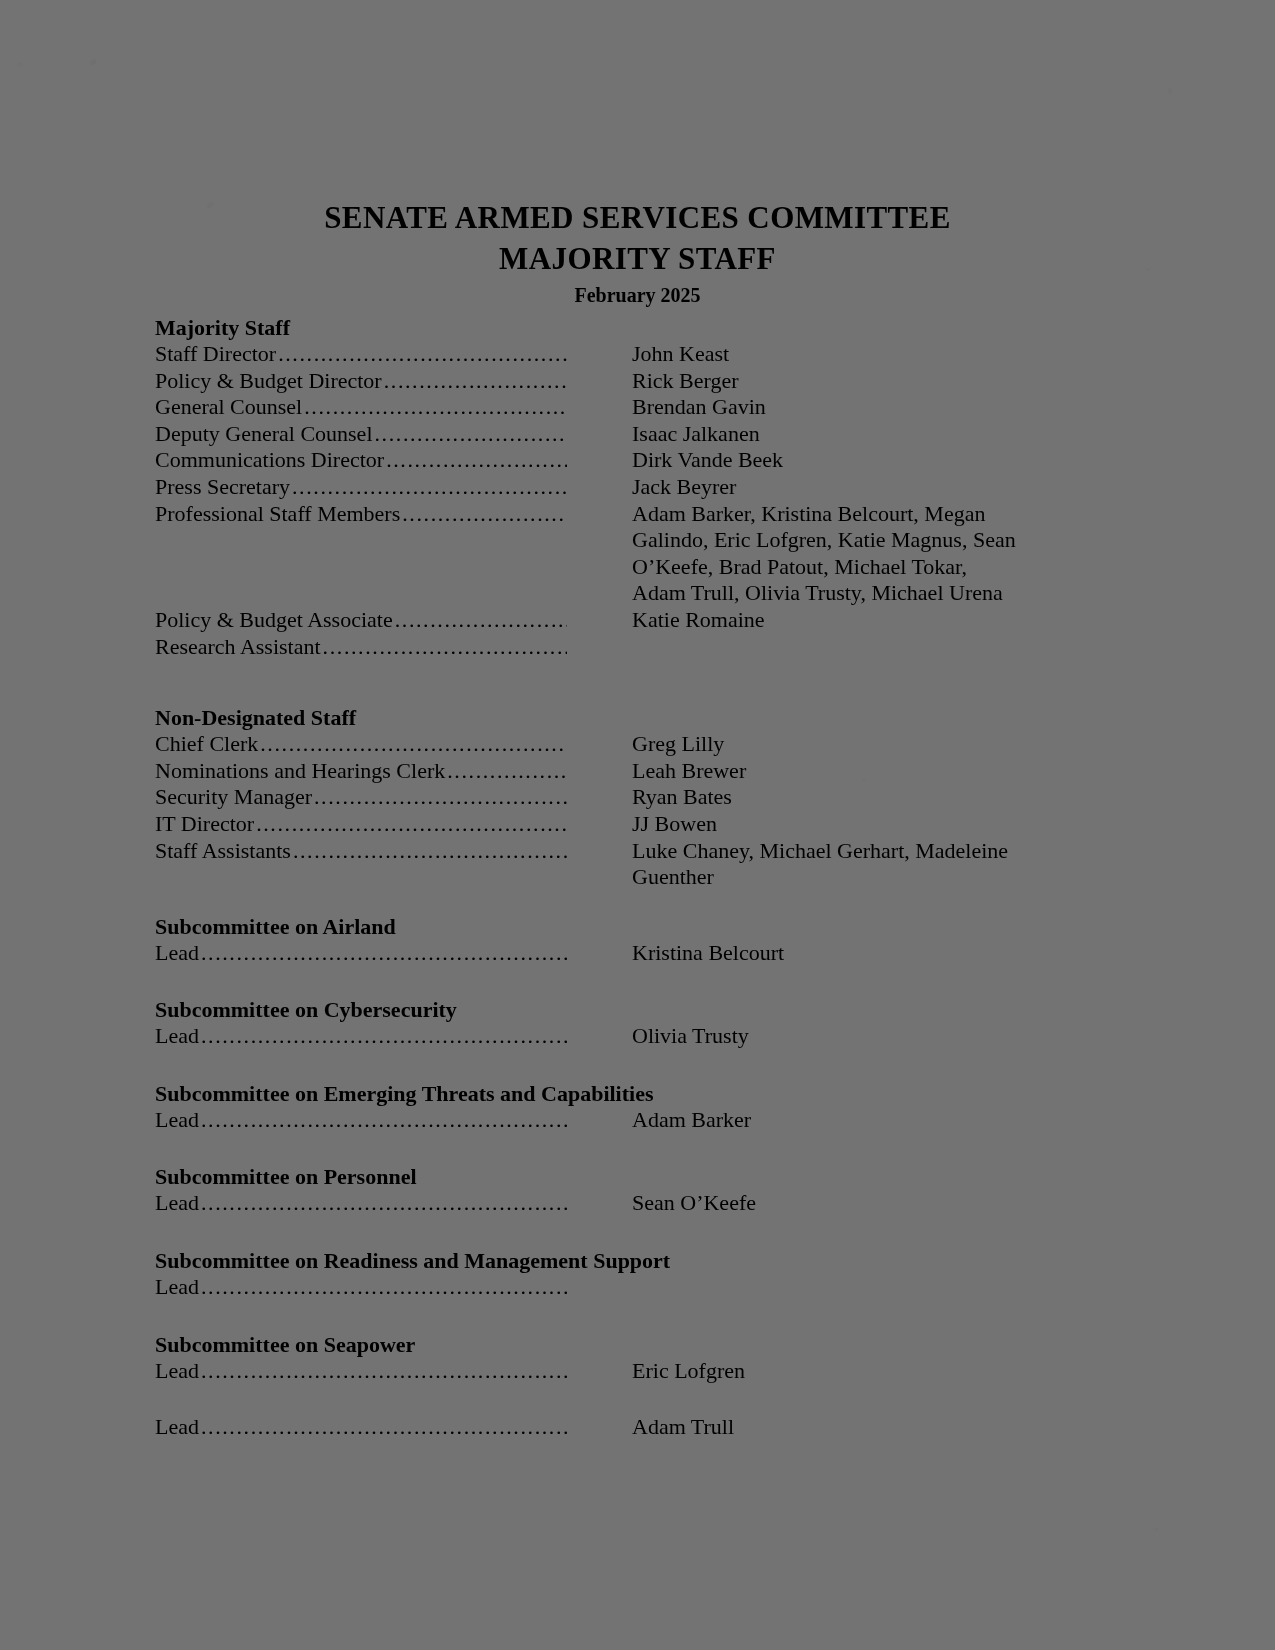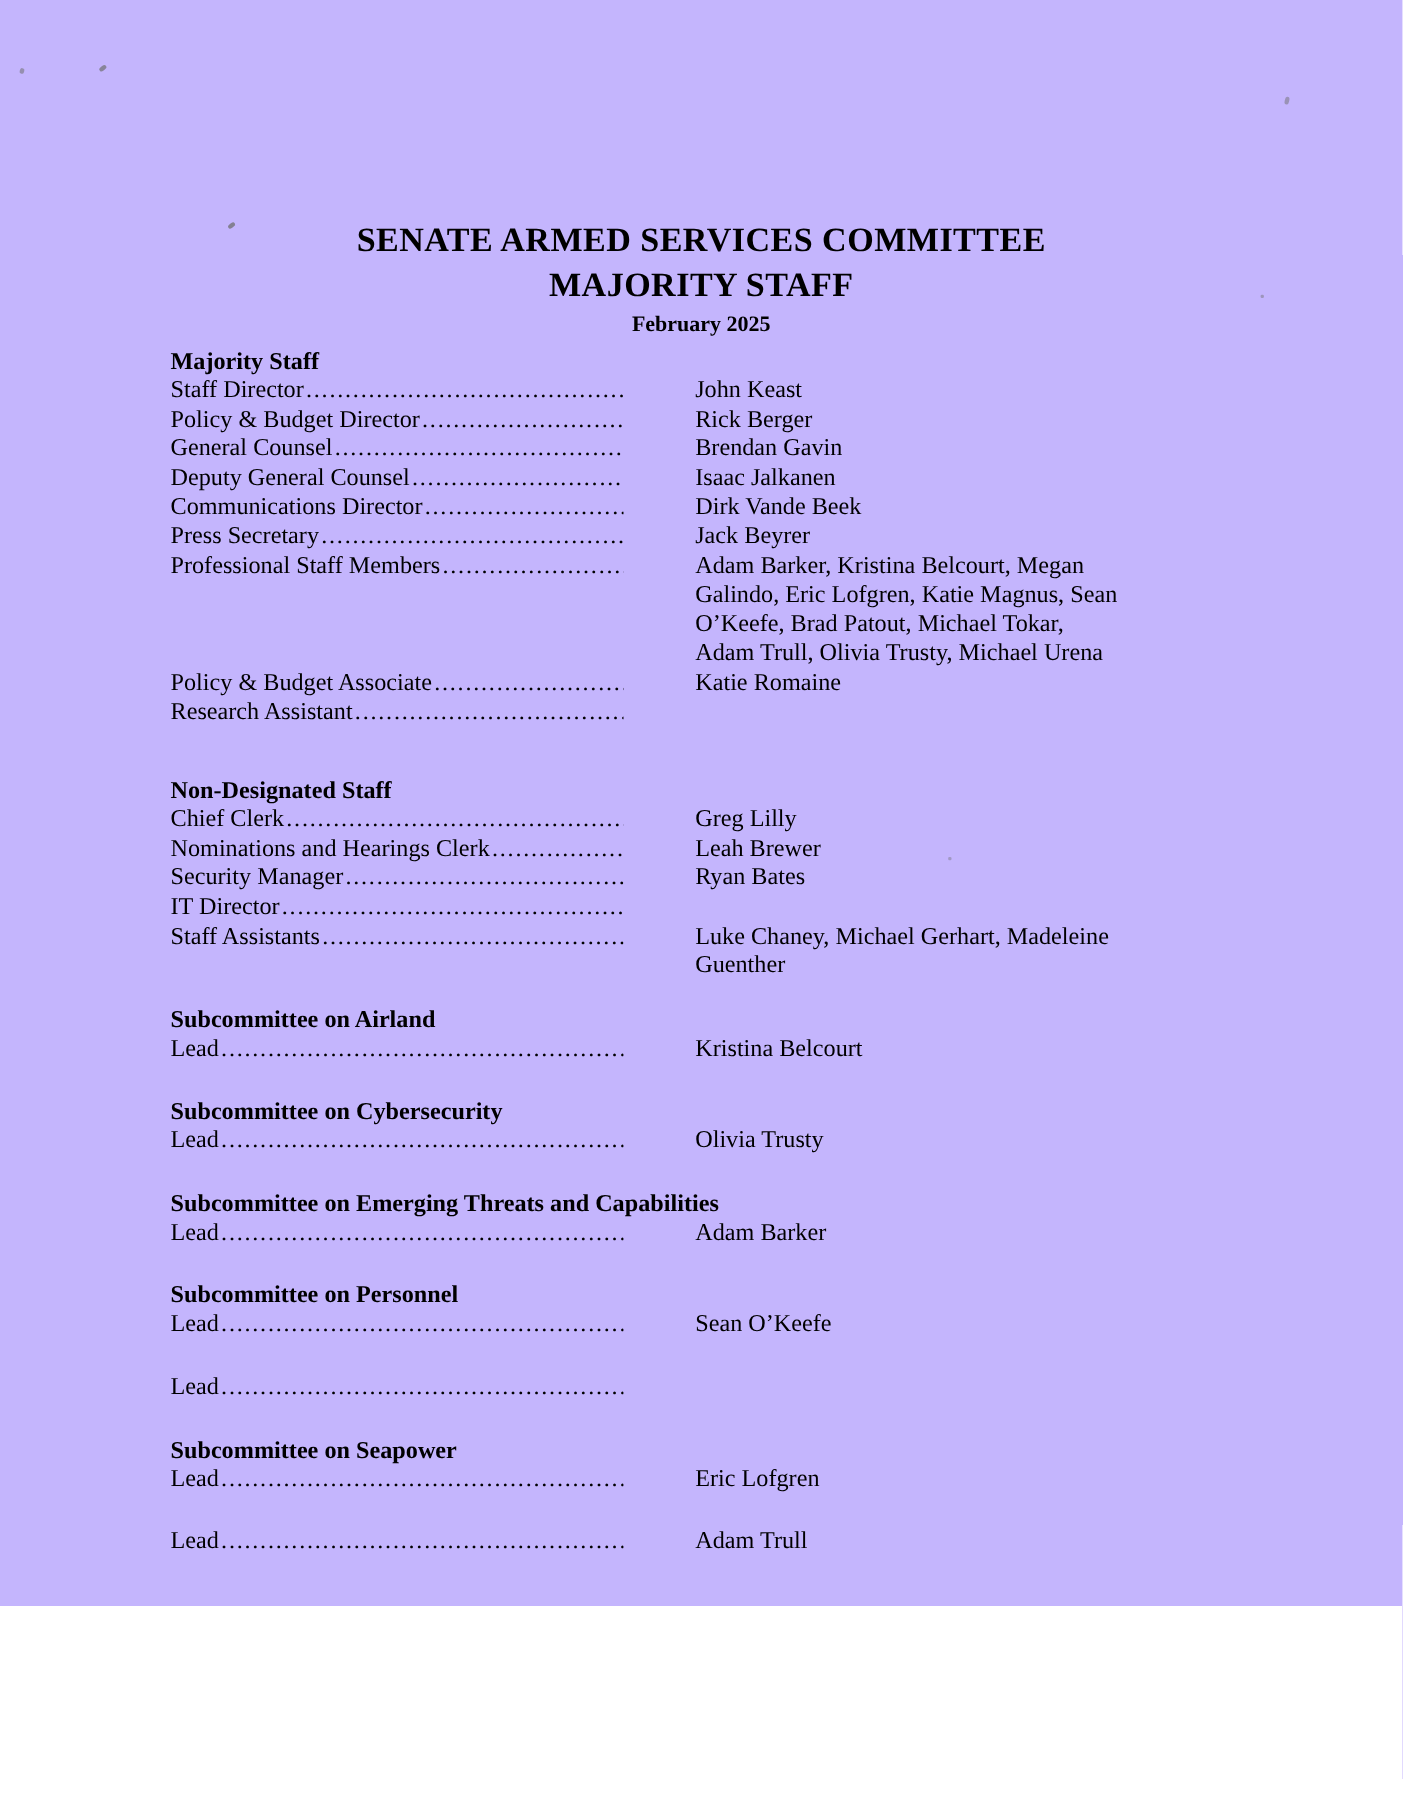--- a/index.html
+++ b/index.html
@@ -9,23 +9,23 @@
     background: #ffffff;
   }
   body {
     font-family: "Liberation Serif", "DejaVu Serif", serif;
     color: #000000;
     -webkit-font-smoothing: antialiased;
   }
   .page {
     position: relative;
     width: 1275px;
-    height: 1460px;
+    height: 1650px;
     margin: 0 auto;
-    background: #c4b5fd;
+    background: #737373;
     overflow: hidden;
   }
 
   
   .speck {
     position: absolute;
     background: #6f6f6f;
     opacity: .55;
     border-radius: 40%;
     pointer-events: none;
@@ -239,20 +239,21 @@
         <span class="leader">....................................................................................................</span>
       </span>
       <span class="value-cell">Ryan Bates</span>
     </div>
 
     <div class="row">
       <span class="label-cell">
         <span class="label-text">IT Director</span>
         <span class="leader">....................................................................................................</span>
       </span>
+      <span class="value-cell">JJ Bowen</span>
     </div>
 
     <div class="row">
       <span class="label-cell">
         <span class="label-text">Staff Assistants</span>
         <span class="leader">....................................................................................................</span>
       </span>
       <span class="value-cell">Luke Chaney, Michael Gerhart, Madeleine
 Guenther</span>
     </div>
@@ -305,20 +306,21 @@
           <span class="label-text">Lead</span>
           <span class="leader">....................................................................................................</span>
         </span>
         <span class="value-cell">Sean O’Keefe</span>
       </div>
     </div>
 
     <div class="gap-md"></div>
 
     <div class="sub-block">
+      <div class="section-head">Subcommittee on Readiness and Management Support</div>
       <div class="row">
         <span class="label-cell">
           <span class="label-text">Lead</span>
           <span class="leader">....................................................................................................</span>
         </span>
       </div>
     </div>
 
     <div class="gap-md"></div>
 

